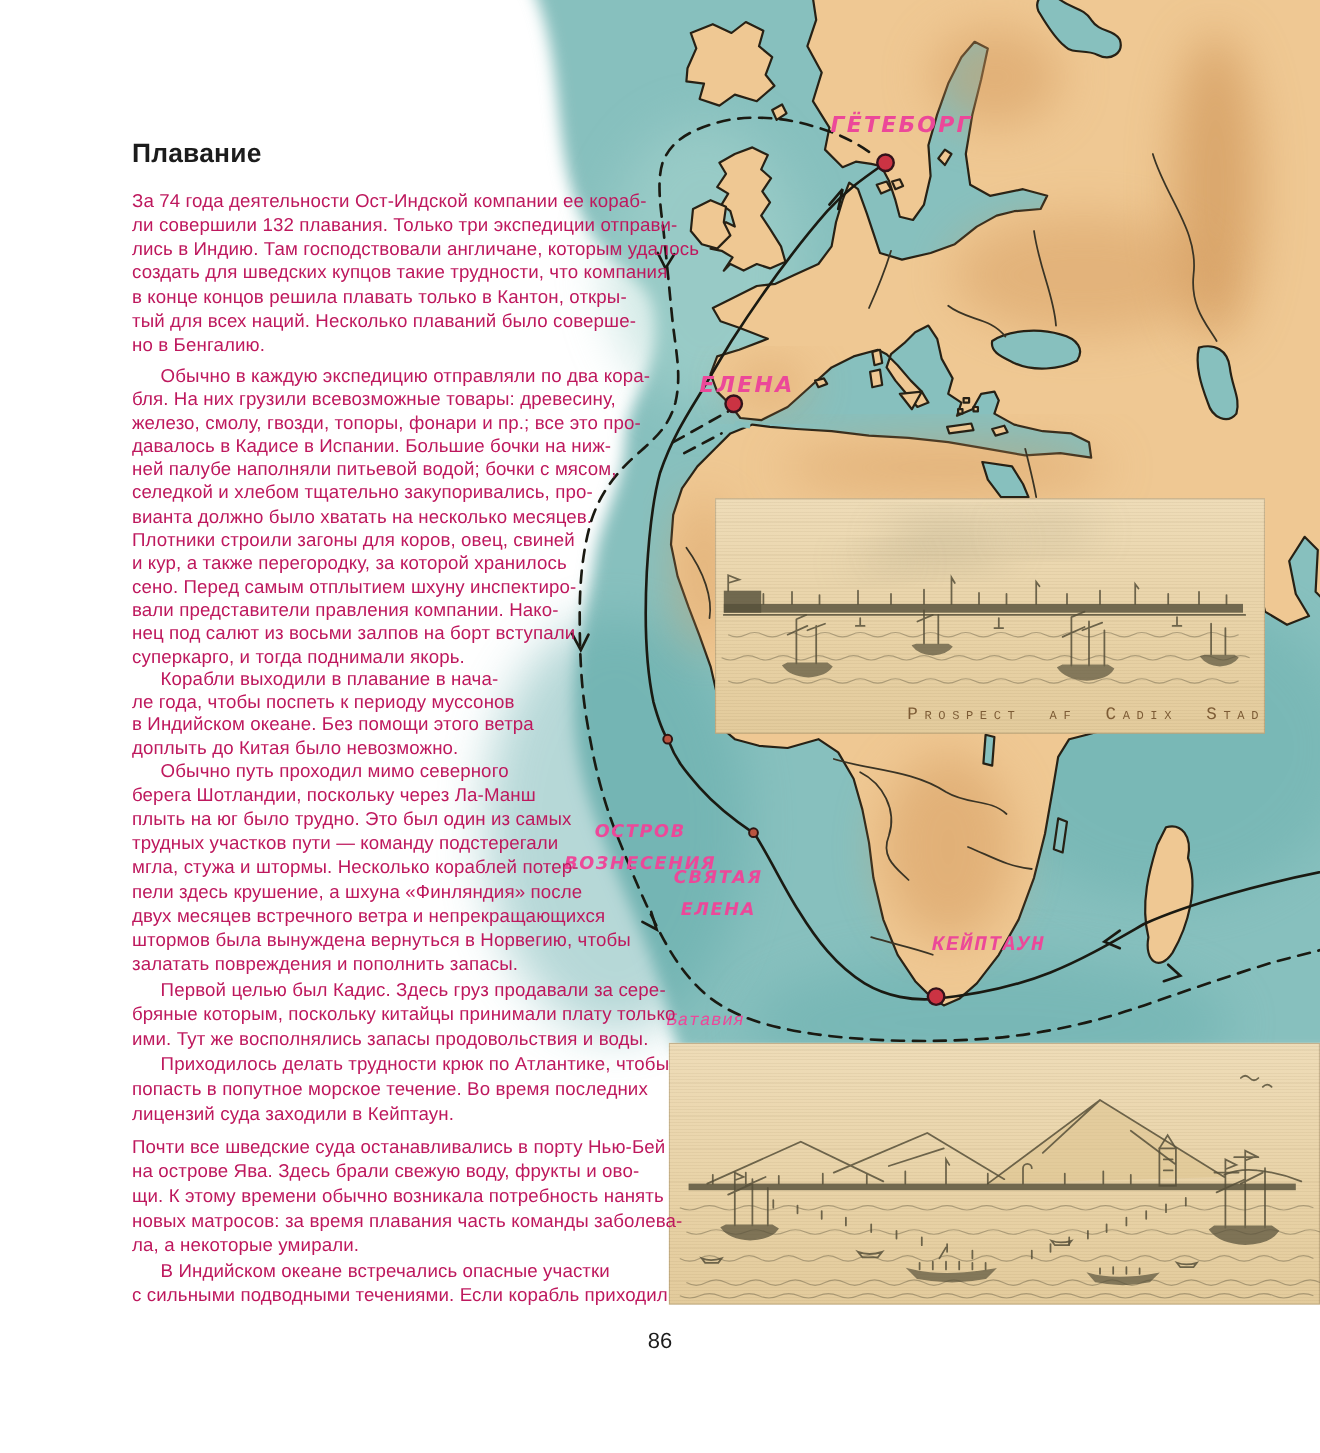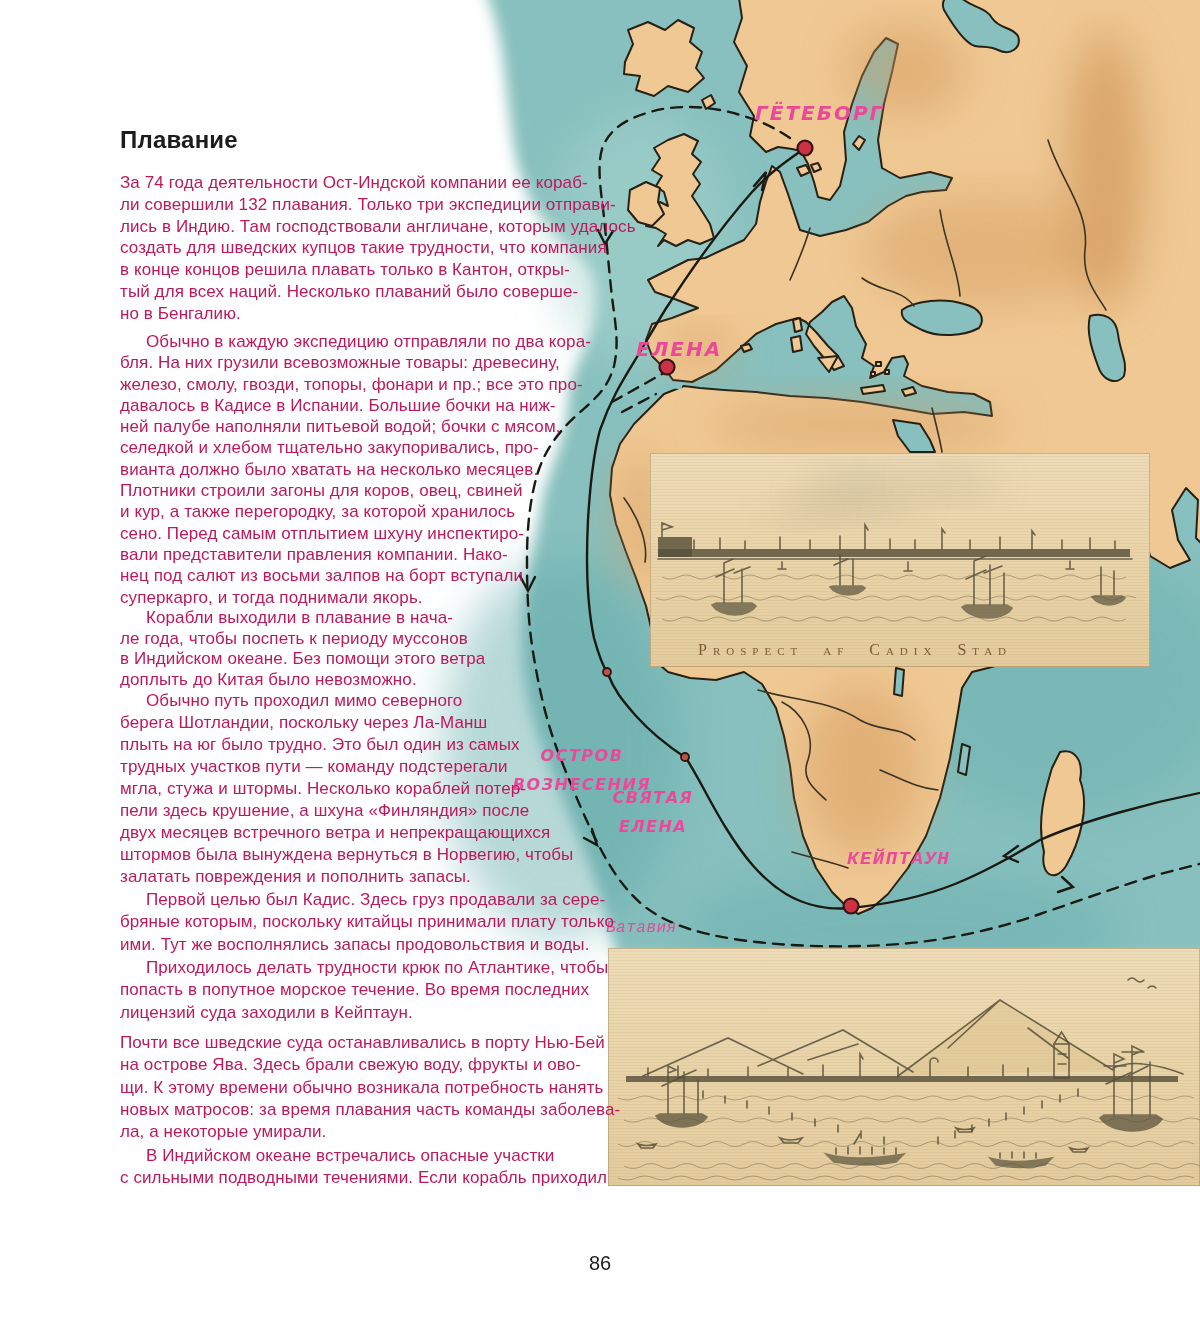--- a/index.html
+++ b/index.html
@@ -14,42 +14,42 @@
   .arrow{fill:none;stroke:var(--route);stroke-width:2.4;stroke-linecap:round;}
   .citydot{fill:var(--marker);stroke:#33121a;stroke-width:2.2;}
   .islanddot{fill:#b9543f;stroke:#2e1512;stroke-width:1.8;}
 
   .para{position:absolute;left:120px;white-space:pre-line;font-size:17px;
         letter-spacing:0.1px;color:#be185d;}
   .indent{text-indent:26px;}
   #page-title{position:absolute;left:120px;top:110px;font-size:24px;font-weight:bold;
         letter-spacing:0.2px;}
   #page-number{position:absolute;left:0;top:1208px;width:1200px;text-align:center;
-        font-size:20px;margin-top:44px;}
+        font-size:20px;}
 
   .map-label{position:absolute;white-space:pre-line;font-style:italic;font-weight:600;
         font-family:"DejaVu Sans",sans-serif;color:#ec4899;}
   #lbl-goteborg{left:755px;top:101px;font-size:20px;letter-spacing:2px;}
   #lbl-cadiz{left:636px;top:337px;font-size:20px;letter-spacing:2px;}
   #lbl-ascension{left:508px;top:699px;width:148px;text-align:center;font-size:16px;line-height:29px;letter-spacing:1.5px;margin-top:42px;}
   #lbl-sthelena{left:603px;top:763px;width:100px;text-align:center;font-size:16px;line-height:29px;letter-spacing:1.5px;margin-top:20px;}
   #lbl-capetown{left:847px;top:848px;font-size:19px;letter-spacing:1.5px;font-family:Liberation Mono, monospace;}
   #lbl-batavia{left:606px;top:919px;font-size:16px;font-weight:400;
         font-family:Liberation Mono, monospace;letter-spacing:0.5px;}
 
   .engraving{position:absolute;background:
         repeating-linear-gradient(0deg, rgba(122,99,58,0.07) 0 1px, rgba(0,0,0,0) 1px 3px),
         linear-gradient(180deg,#eedcb8 0%,#e8d2a6 60%,#e3cb9c 100%);
         box-shadow:0 0 0 1px rgba(90,70,40,0.25) inset;}
   #engraving-cadiz{left:650px;top:453px;width:500px;height:214px;}
   #engraving-batavia{left:608px;top:948px;width:592px;height:238px;}
   .engraving svg{position:absolute;left:0;top:0;}
-  .caption{position:absolute;left:0;bottom:8px;width:100%;text-align:left;
-        font-family:Liberation Serif, serif;font-variant:small-caps;font-size:16px;
-        letter-spacing:6px;word-spacing:10px;color:#7d5c36;padding-left:48px;}
+  .caption{position:absolute;left:0;bottom:8px;width:100%;text-align:right;
+        font-family:Liberation Mono, monospace;font-variant:small-caps;font-size:16px;
+        letter-spacing:6px;word-spacing:10px;color:#7d5c36;}
   .ink{stroke:var(--ink);fill:none;stroke-width:1.6;stroke-linecap:round;opacity:0.85;}
   .ink-fill{fill:var(--ink);stroke:none;opacity:0.82;}
   .wave{stroke:var(--ink);fill:none;stroke-width:1;opacity:0.4;}
 </style>
 </head>
 <body>
 
 <svg id="map-svg" viewBox="0 0 1200 1321">
   <defs>
     <filter id="soft" x="-30%" y="-30%" width="160%" height="160%">

